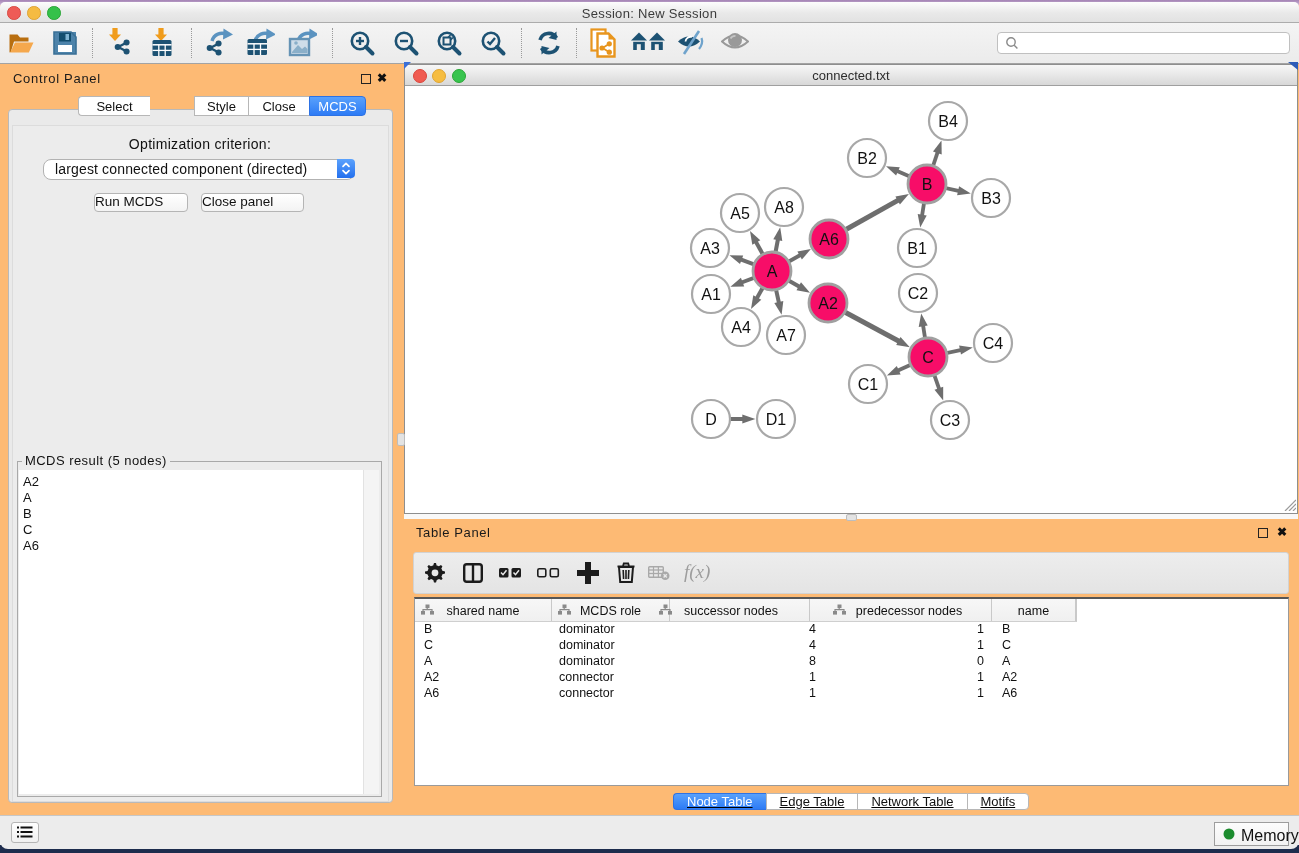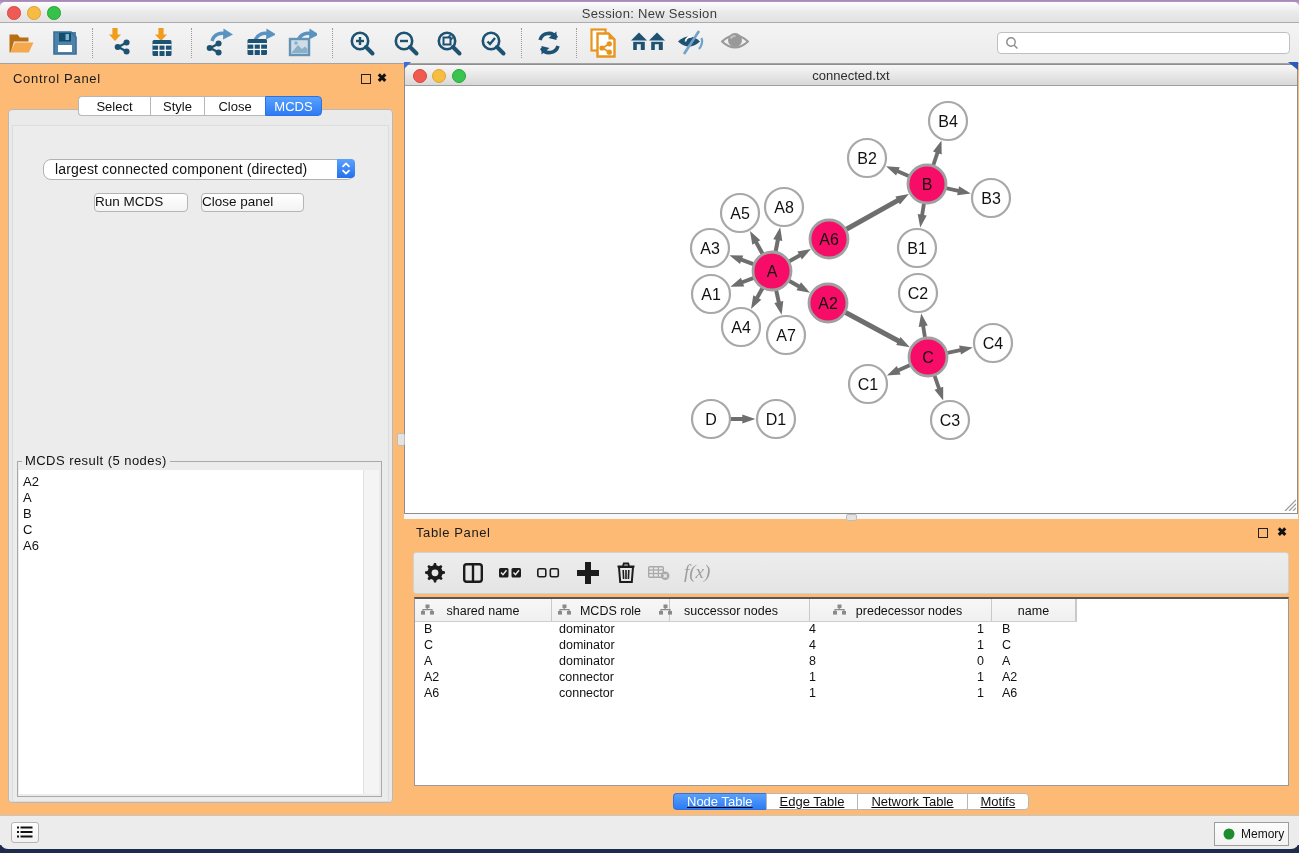--- a/index.html
+++ b/index.html
@@ -54,21 +54,21 @@
 .btabs{position:absolute;top:793px;height:17px;display:flex;text-decoration:underline;}
 .btab{height:15px;line-height:16px;background:#fff;border:1px solid #b7b7b7;border-right:none;font-size:13px;color:#111;padding:0 13px;}
 .btab.first{border-radius:4px 0 0 4px;}
 .btab.last{border-radius:0 4px 4px 0;border-right:1px solid #b7b7b7;}
 .btab.sel{background:linear-gradient(#59a1fc,#2d7bf5);color:#fff;border-color:#2d72e4;}
 
 .statusbar{position:absolute;left:0;top:815px;width:1299px;height:33px;background:#ececec;border-top:1px solid #c6c6c6;}
 .navy{position:absolute;left:0;top:845px;width:1299px;height:8px;background:#1d2c4d;z-index:1;}
 .corner{position:absolute;left:0;top:835px;width:1299px;height:14px;background:#ececec;border-radius:0 0 8px 8px;z-index:2;}
 .listbtn{position:absolute;z-index:3;left:11px;top:822px;width:26px;height:19px;background:linear-gradient(#fff,#f0f0f0);border:1px solid #b5b5b5;border-radius:3px;}
-.membtn{position:absolute;z-index:3;left:1214px;top:822px;width:73px;height:22px;background:linear-gradient(#fcfcfc,#f2f2f2);border:1px solid #9d9d9d;font-size:12px;color:#111;}
+.membtn{position:absolute;z-index:3;left:1214px;top:822px;width:73px;height:22px;background:linear-gradient(#fcfcfc,#f2f2f2);border:1px solid #9d9d9d;font-size:16px;color:#111;}
 </style>
 </head>
 <body>
 <div class="root">
   <div class="topstrip"></div>
   <div class="titlebar">
     <div class="tl" style="left:7px;background:#ee5b56;border:0.5px solid #d84b43;"></div>
     <div class="tl" style="left:27px;background:#f5bb42;border:0.5px solid #dfa335;"></div>
     <div class="tl" style="left:47px;background:#35c14a;border:0.5px solid #2aa637;"></div>
     <div class="title-text">Session: New Session</div>
@@ -213,24 +213,25 @@
   </div>
 
   <div class="cp-title">Control Panel</div>
   <div class="pn-float" style="left:361px;"></div>
   <div class="pn-close" style="left:377px;">✖</div>
   <div class="tabpane">
       <div class="innerpane"></div>
     </div>
   <div class="tabs" style="left:78px;">
     <div class="tab first" style="width:72px;">Select</div>
-    <div class="tab" style="width:54px;">Style</div>
+    <div class="tab" style="width:54px;margin-left:44px;">Style</div>
     <div class="tab" style="width:61px;">Close</div>
     <div class="tab last sel" style="width:57px;">MCDS</div>
   </div>
+  <div class="optlabel">Optimization criterion:</div>
   <div class="combo">
     <div class="txt">largest connected component (directed)</div>
     <div class="step">
       <svg width="18" height="19" viewBox="0 0 18 19">
           <path d="M6 7.4 L9 4.4 L12 7.4" fill="none" stroke="#fff" stroke-width="1.7" stroke-linecap="round" stroke-linejoin="round"></path>
           <path d="M6 11.6 L9 14.6 L12 11.6" fill="none" stroke="#fff" stroke-width="1.7" stroke-linecap="round" stroke-linejoin="round"></path>
         </svg>
     </div>
   </div>
   <div class="btn" style="left:94px;top:193px;width:92px;">Run MCDS</div>

